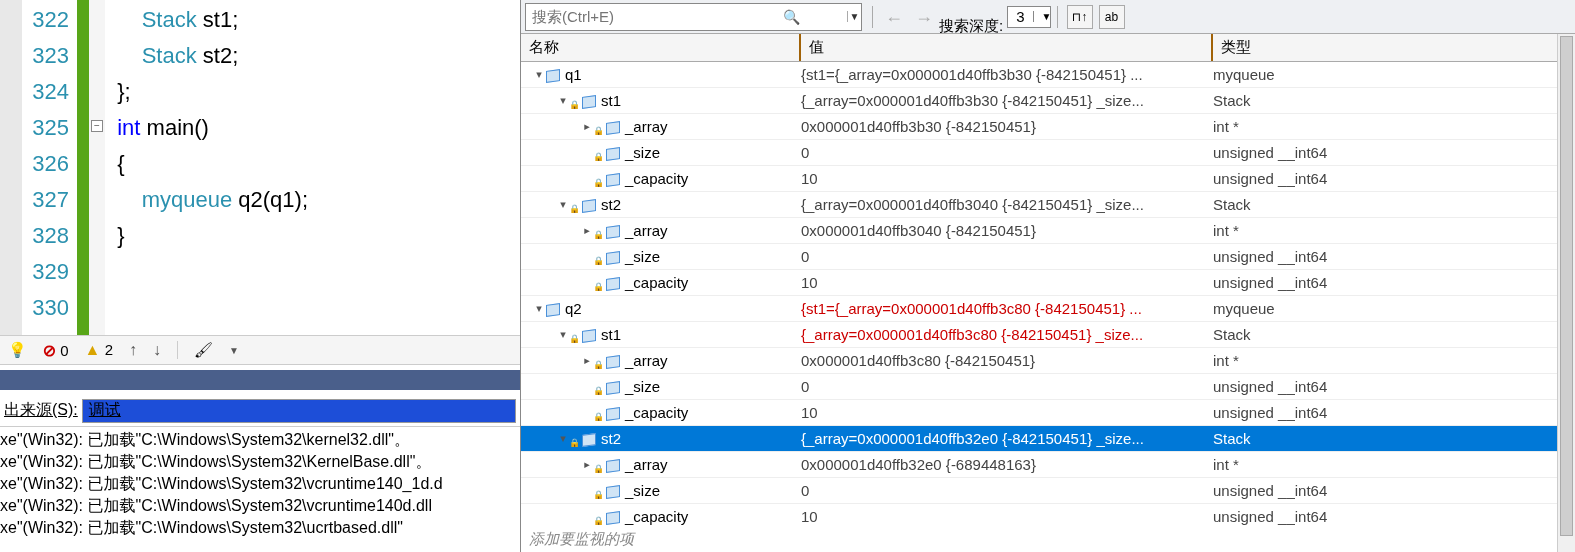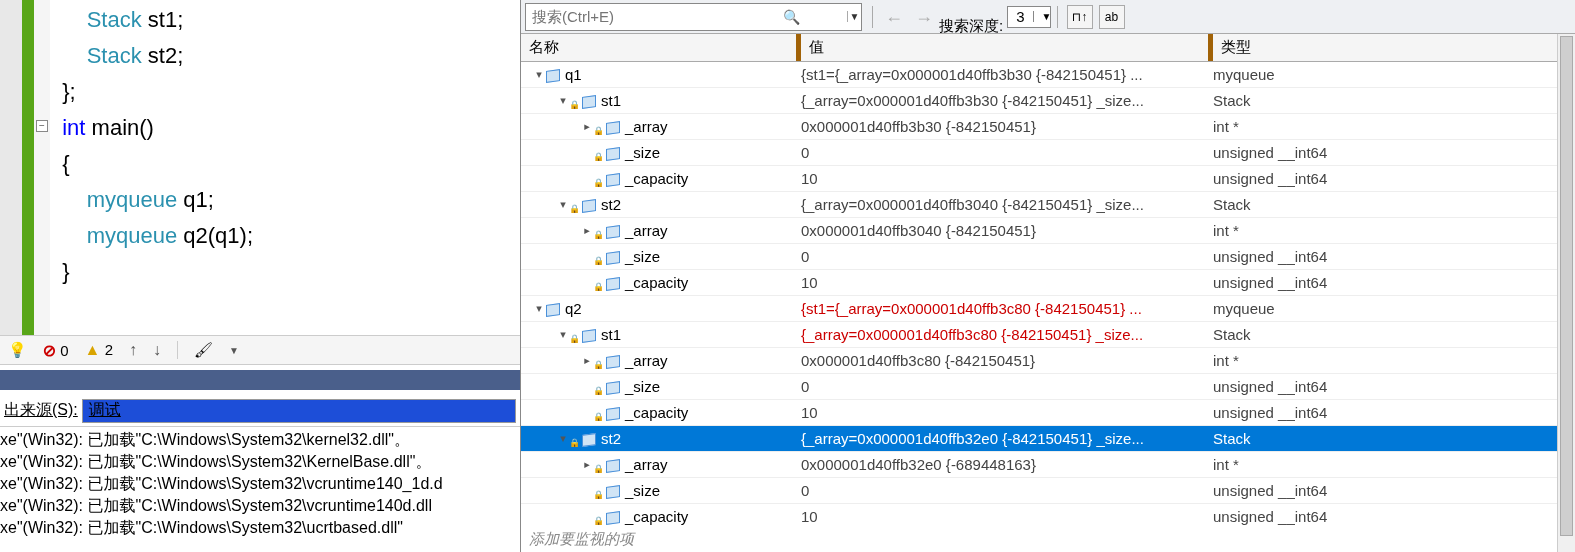--- a/index.html
+++ b/index.html
@@ -47,21 +47,21 @@
 .dd { width:14px; text-align:center; color:#333; border-left:1px solid #aaa; font-size:10px; }
 .wtool .tsep { width:1px; height:22px; background:#aaa; margin:0 6px; }
 .navarr { color:#aaa; font-size:18px; margin:0 6px; }
 .depthlbl { font-size:15px; margin-right:4px;margin-top:20px; }
 .depthbox { display:flex; align-items:center; height:22px; border:1px solid #888; background:#fff; }
 .depthbox span { padding:0 8px; font-size:15px; }
 .depthbox .dd2 { border-left:1px solid #888; width:16px; text-align:center; font-size:10px; }
 .tbtn { width:26px; height:24px; border:1px solid #aaa; background:#f5f5f5; margin:0 3px; display:flex; align-items:center; justify-content:center; font-size:12px; }
 
 .whdr { display:flex; height:28px; border-bottom:1px solid #aaa; background:#f5f5f5; font-size:15px; }
-.whdr div { border-right:5px solid #a16207; padding:4px 8px;font-family:Liberation Serif, serif; }
+.whdr div { border-right:2px solid #a16207; padding:4px 8px;font-family:Liberation Serif, serif; }
 .col-n { width:280px; }
 .col-v { width:412px; }
 .col-t { flex:1; }
 
 .wbody { flex:1; overflow:hidden; }
 .wrow { display:flex; height:26px; align-items:center; font-size:15px; border-bottom:1px solid #eee; }
 .wrow.sel { background:#0078d7; color:#fff; }
 .wrow.sel .cname, .wrow.sel .cval, .wrow.sel .ctyp { color:#fff !important; }
 .cname { width:280px; display:flex; align-items:center; overflow:hidden; white-space:nowrap; }
 .cval { width:412px; overflow:hidden; white-space:nowrap; text-overflow:ellipsis; color:#444; padding-right:6px; }
@@ -75,31 +75,41 @@
 
 .addwatch { height:24px; font-size:15px; color:#888; font-style:italic; padding:2px 8px; }
 .scrollbar { position:absolute; right:0; top:34px; bottom:0; width:18px; background:#f0f0f0; border-left:1px solid #ccc; }
 .thumb { position:absolute; left:2px; right:2px; top:2px; height:500px; background:#cfcfcf; border:1px solid #aaa; }
 </style>
 </head>
 <body>
 
 <div class="editor">
   <div class="breakbar"></div>
+  <div class="gutter" id="gutter">
+      <div>322</div>
+      <div>323</div>
+      <div>324</div>
+      <div>325</div>
+      <div>326</div>
+      <div>327</div>
+      <div>328</div>
+      <div>329</div>
+      <div>330</div>
+    </div>
   <div class="life"></div>
   <div class="fold" id="fold">
       <div class="box" style="top: 120px;">−</div>
     </div>
   <div class="code" id="code">
       <div class="line"><span>      </span><span class="typ">Stack</span><span> st1;</span></div>
       <div class="line"><span>      </span><span class="typ">Stack</span><span> st2;</span></div>
       <div class="line"><span>  };</span></div>
       <div class="line"><span>  </span><span class="kw">int</span><span> main()</span></div>
       <div class="line"><span>  {</span></div>
-      <div class="line"><span>      </span><span class="typ">myqueue</span><span> q1;</span></div>
       <div class="line"><span>      </span><span class="typ">myqueue</span><span> q2(q1);</span></div>
       <div class="line"><span>  }</span></div>
     </div>
 </div>
 
 <div class="strip">
   <span class="ico">💡</span>
   <span><span class="err">⊘</span> <span>0</span></span>
   <span><span class="warn">▲</span> <span>2</span></span>
   <span class="arr">↑</span>

